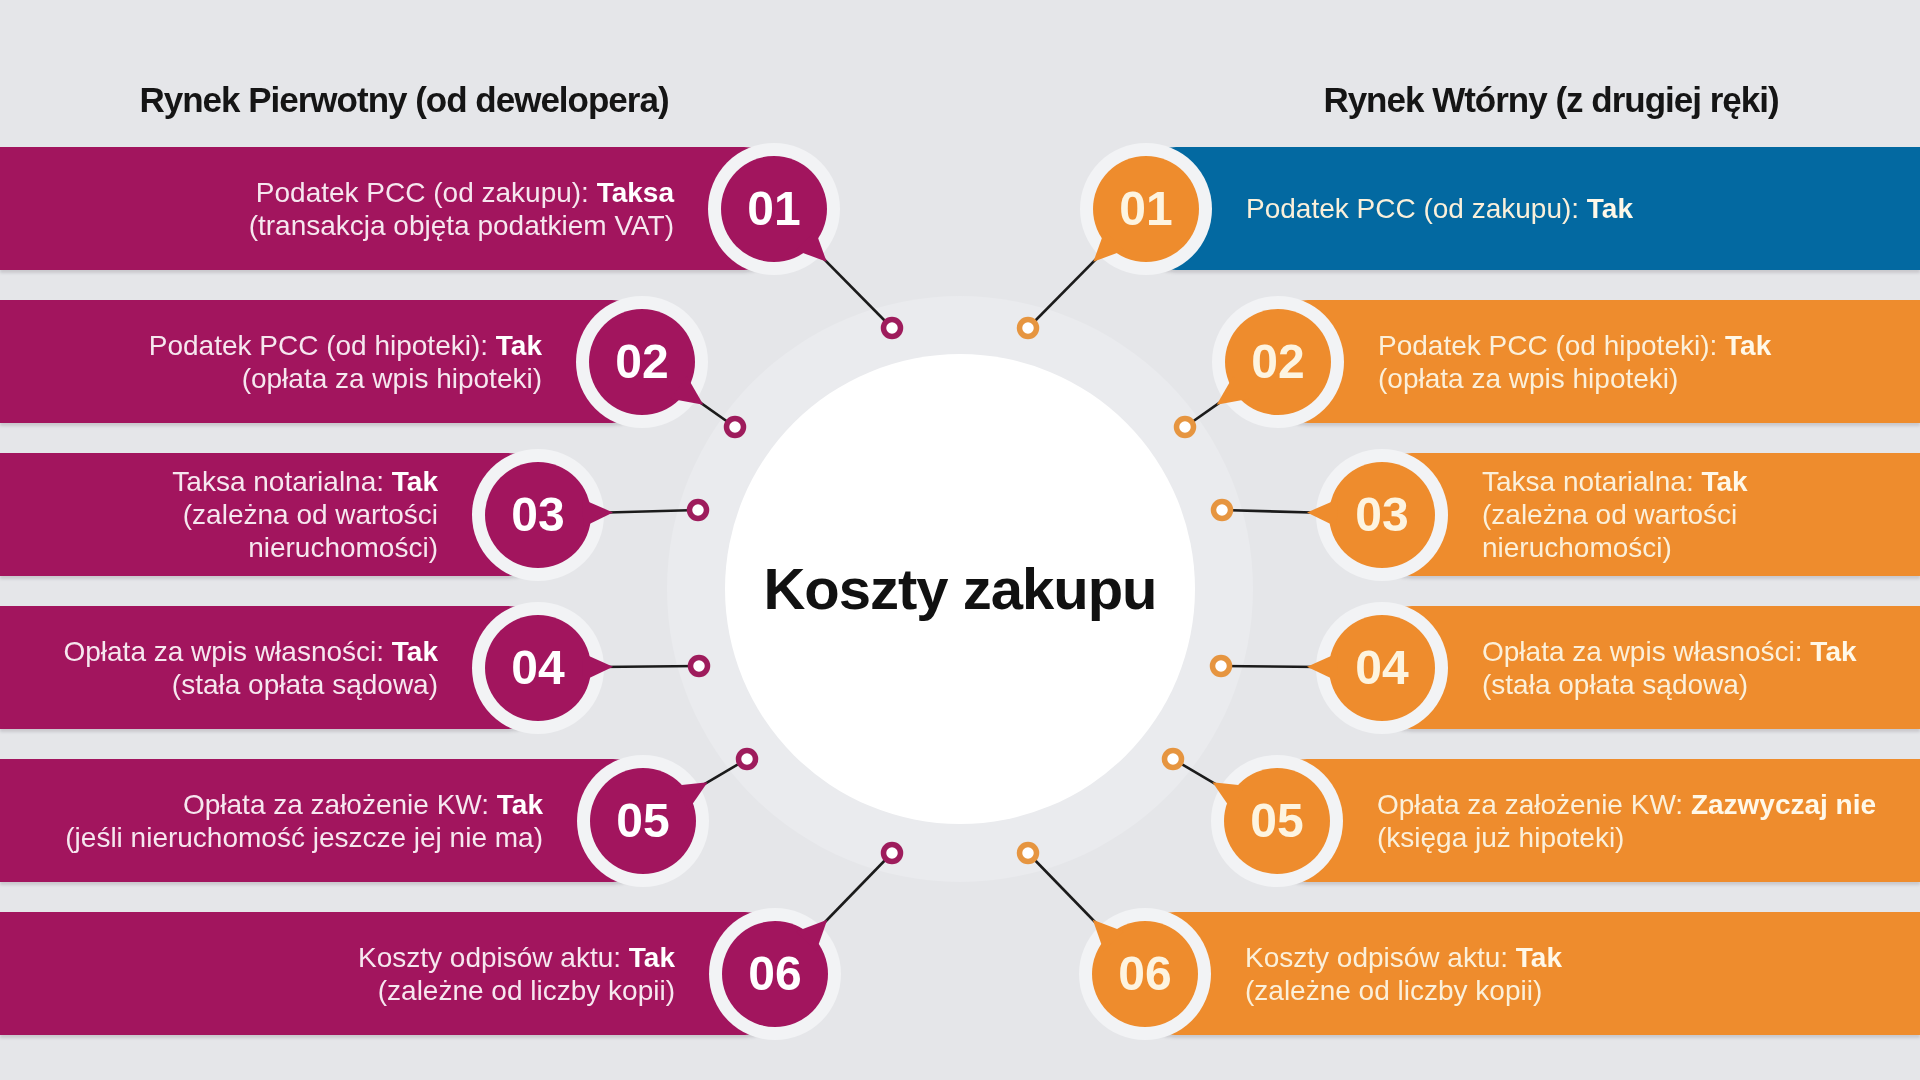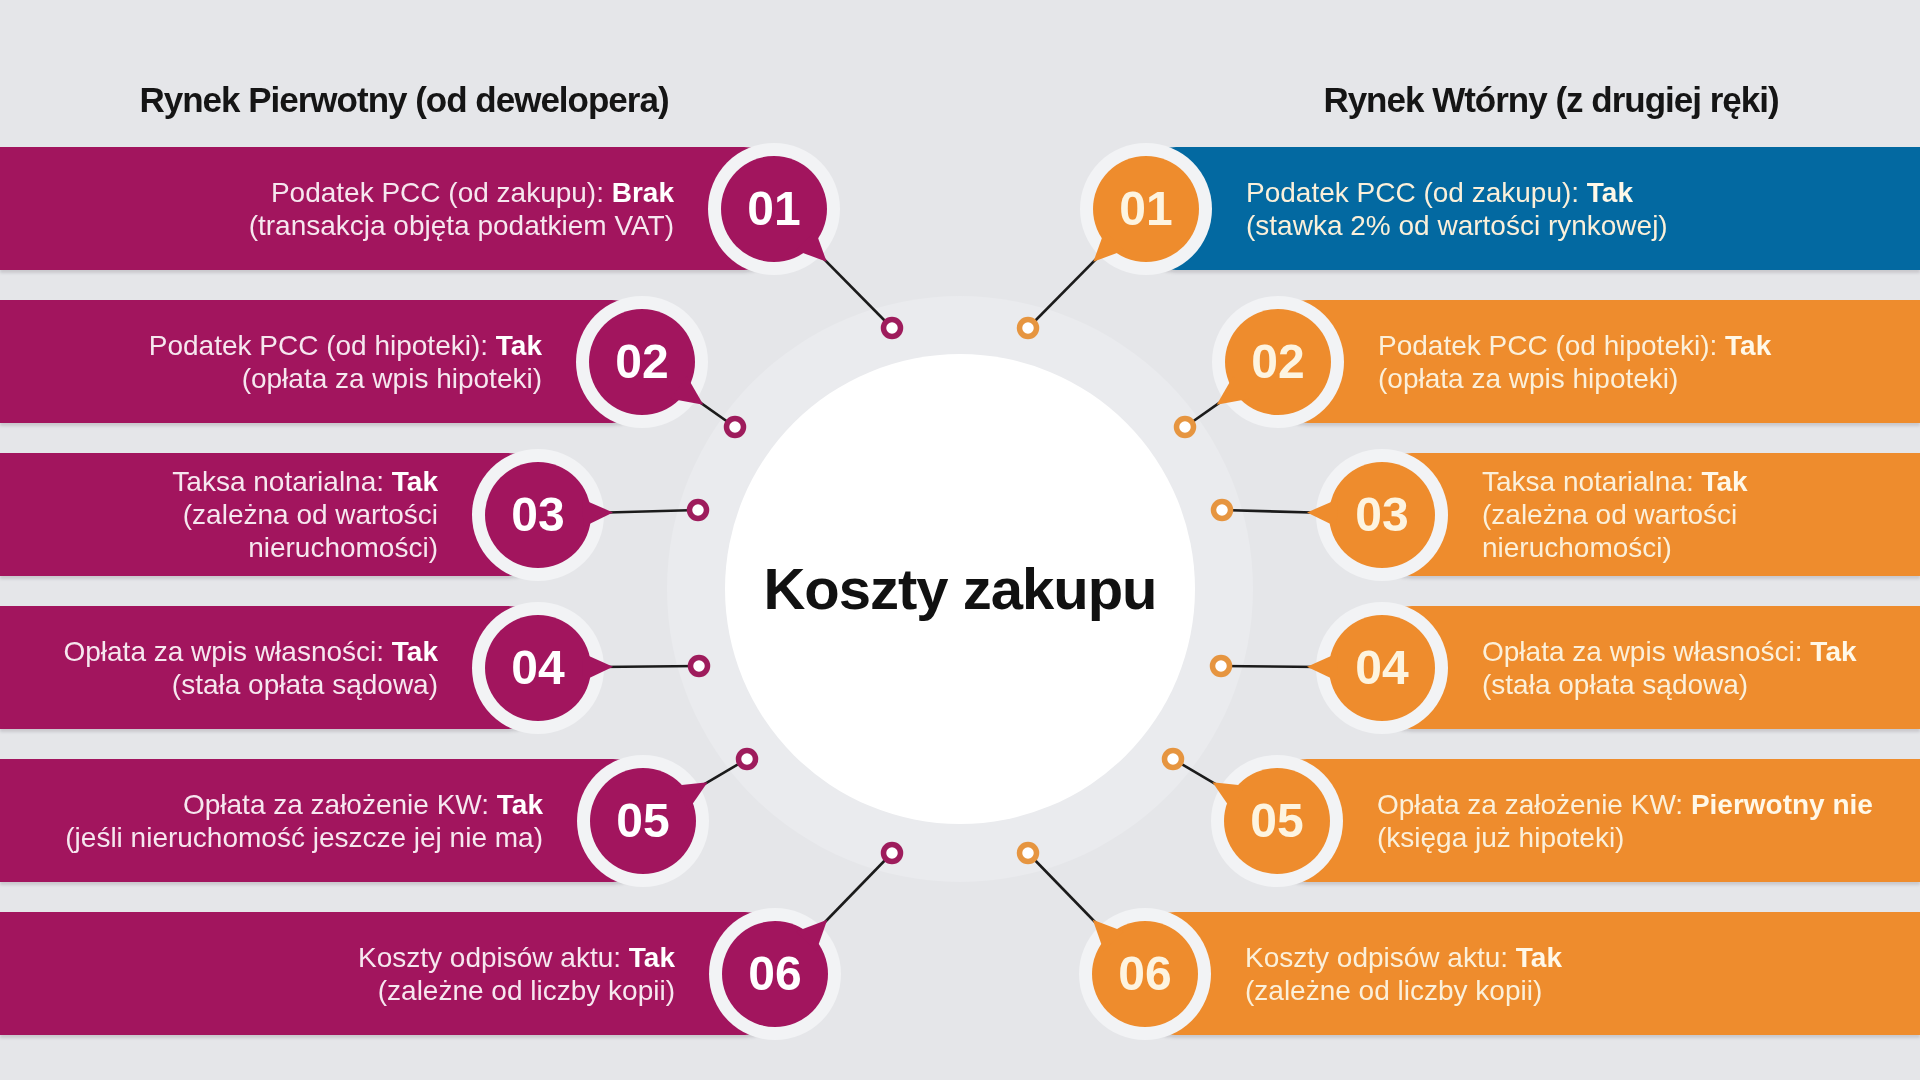--- a/index.html
+++ b/index.html
@@ -103,21 +103,21 @@
         <circle cx="1028" cy="328" r="8.5" fill="#FFFFFF" stroke="#E69540" stroke-width="5.5"></circle>
         <circle cx="1185" cy="427" r="8.5" fill="#FFFFFF" stroke="#E69540" stroke-width="5.5"></circle>
         <circle cx="1222" cy="510" r="8.5" fill="#FFFFFF" stroke="#E69540" stroke-width="5.5"></circle>
         <circle cx="1221" cy="666" r="8.5" fill="#FFFFFF" stroke="#E69540" stroke-width="5.5"></circle>
         <circle cx="1173" cy="759" r="8.5" fill="#FFFFFF" stroke="#E69540" stroke-width="5.5"></circle>
         <circle cx="1028" cy="853" r="8.5" fill="#FFFFFF" stroke="#E69540" stroke-width="5.5"></circle>
       </g>
     </svg>
 <div class="bar left" style="top: 147px; width: 788px; background: rgb(162, 21, 94);">
       <div class="bar-text">
-        <div><span>Podatek PCC (od zakupu): </span><b>Brak</b></div>
+        <div><span>Podatek PCC (od zakupu): </span><b>Taksa</b></div>
         <div>(transakcja objęta podatkiem VAT)</div>
       </div>
     </div>
     <div class="num-circle left" style="left: 721px; top: 155.5px; background: rgb(162, 21, 94);">01</div>
     <div class="bar left" style="top: 300px; width: 656px; background: rgb(162, 21, 94);">
       <div class="bar-text">
         <div><span>Podatek PCC (od hipoteki): </span><b>Tak</b></div>
         <div>(opłata za wpis hipoteki)</div>
       </div>
     </div>
@@ -147,21 +147,20 @@
     <div class="bar left" style="top: 912px; width: 789px; background: rgb(162, 21, 94);">
       <div class="bar-text">
         <div><span>Koszty odpisów aktu: </span><b>Tak</b></div>
         <div>(zależne od liczby kopii)</div>
       </div>
     </div>
     <div class="num-circle left" style="left: 722px; top: 920.5px; background: rgb(162, 21, 94);">06</div>
     <div class="bar right" style="top: 147px; width: 788px; background: #0369a1; left: 1132px;">
       <div class="bar-text">
         <div><span>Podatek PCC (od zakupu): </span><b>Tak</b></div>
-        <div>(stawka 2% od wartości rynkowej)</div>
       </div>
     </div>
     <div class="num-circle right" style="left: 1093px; top: 155.5px; background: rgb(238, 140, 45);">01</div>
     <div class="bar right" style="top: 300px; width: 656px; background: rgb(238, 140, 45); left: 1264px;">
       <div class="bar-text">
         <div><span>Podatek PCC (od hipoteki): </span><b>Tak</b></div>
         <div>(opłata za wpis hipoteki)</div>
       </div>
     </div>
     <div class="num-circle right" style="left: 1225px; top: 308.5px; background: rgb(238, 140, 45);">02</div>
@@ -175,21 +174,21 @@
     <div class="num-circle right" style="left: 1329px; top: 461.5px; background: rgb(238, 140, 45);">03</div>
     <div class="bar right" style="top: 606px; width: 552px; background: rgb(238, 140, 45); left: 1368px;">
       <div class="bar-text">
         <div><span>Opłata za wpis własności: </span><b>Tak</b></div>
         <div>(stała opłata sądowa)</div>
       </div>
     </div>
     <div class="num-circle right" style="left: 1329px; top: 614.5px; background: rgb(238, 140, 45);">04</div>
     <div class="bar right" style="top: 759px; width: 657px; background: rgb(238, 140, 45); left: 1263px;">
       <div class="bar-text">
-        <div><span>Opłata za założenie KW: </span><b>Pierwotny nie</b></div>
+        <div><span>Opłata za założenie KW: </span><b>Zazwyczaj nie</b></div>
         <div>(księga już hipoteki)</div>
       </div>
     </div>
     <div class="num-circle right" style="left: 1224px; top: 767.5px; background: rgb(238, 140, 45);">05</div>
     <div class="bar right" style="top: 912px; width: 789px; background: rgb(238, 140, 45); left: 1131px;">
       <div class="bar-text">
         <div><span>Koszty odpisów aktu: </span><b>Tak</b></div>
         <div>(zależne od liczby kopii)</div>
       </div>
     </div>

